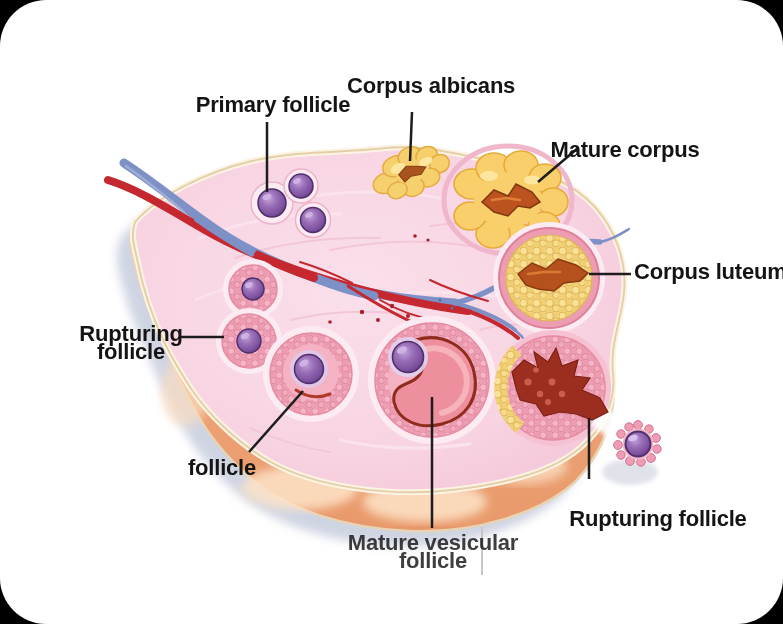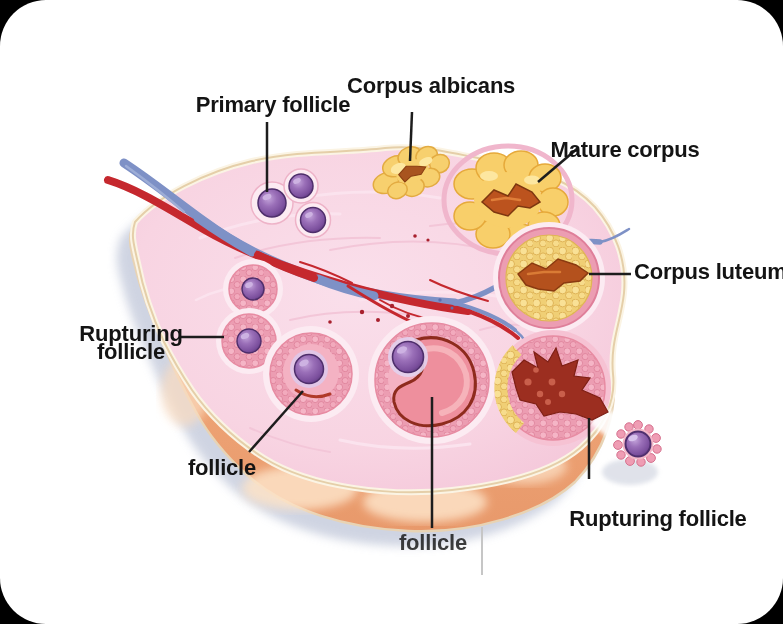--- a/index.html
+++ b/index.html
@@ -302,20 +302,21 @@
       <span>Corpus luteum</span>
     </div>
     <div class="lbl" id="lbl-primordial">
       <span>Rupturing</span>
       <span>follicle</span>
     </div>
     <div class="lbl" id="lbl-secondary">
       <span>follicle</span>
     </div>
     <div class="lbl faded" id="lbl-vesicular">
+      <span>Mature vesicular</span>
       <span>follicle</span>
     </div>
     <div class="lbl" id="lbl-rupturing">
       <span>Rupturing follicle</span>
     </div>
 
   </div>
 </div>
 
 </body></html>

